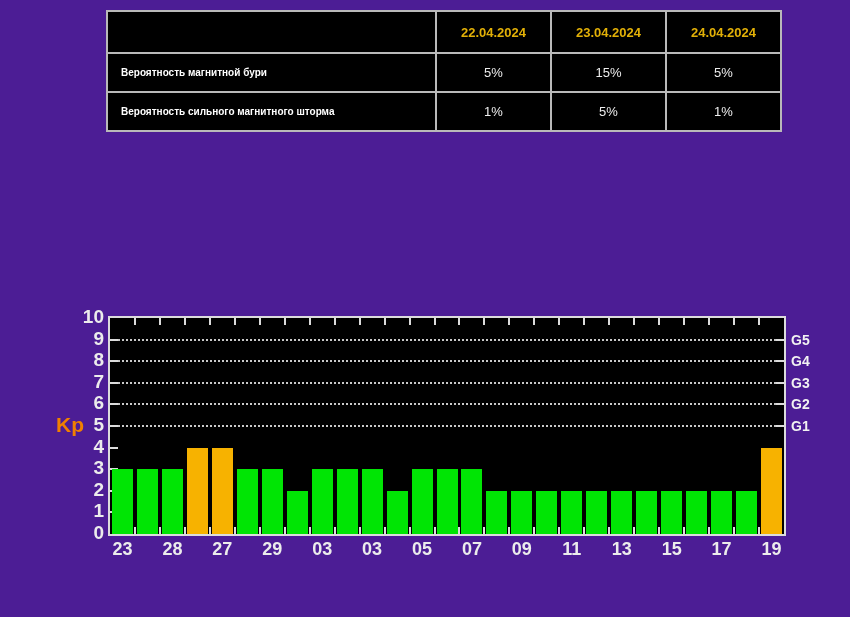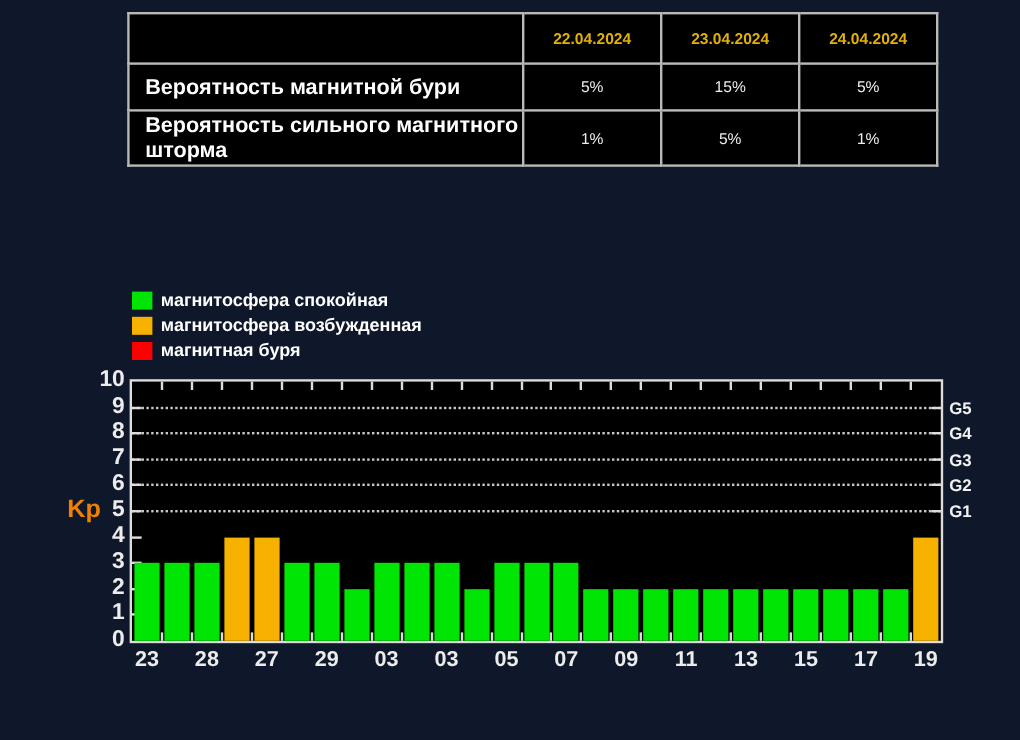--- a/index.html
+++ b/index.html
@@ -1,24 +1,24 @@
 <!DOCTYPE html>
 <html><head>
 <meta charset="utf-8">
 <style>
   html,body{margin:0;padding:0;background:#000;}
-  .page{position:relative;width:850px;height:617px;background:#0f172a;overflow:hidden;
+  .page{position:relative;width:850px;height:617px;background:#4c1d95;overflow:hidden;
         font-family:"Liberation Sans",sans-serif;}
 
   
   table.prob{position:absolute;left:106px;top:10px;border-collapse:collapse;background:#000;}
   table.prob th, table.prob td{border:2px solid #b9b9b9;background:#000;}
   .corner{width:325px;height:38px;}
   .date-th{width:111px;height:38px;font-size:13px;font-weight:bold;text-align:center;}
-  .row-label{height:35px;color:#ffffff;font-size:18px;font-weight:bold;text-align:left;padding-left:13px;}
+  .row-label{height:35px;color:#ffffff;font-size:10px;font-weight:bold;text-align:left;padding-left:13px;}
   .val{color:#ededed;font-size:13px;font-weight:normal;text-align:center;}
 
   
   .fc-title{position:absolute;left:38px;top:189px;font-size:15px;font-weight:bold;}
   .legend{position:absolute;left:110px;top:240px;}
   .legend-item{display:flex;align-items:center;height:21px;}
   .legend-swatch{width:17px;height:15px;margin-right:7px;flex:0 0 auto;}
   .legend-label{color:#ffffff;font-size:15px;font-weight:bold;white-space:nowrap;}
   .gscale{position:absolute;left:478px;top:237px;color:#ffffff;font-size:12px;font-weight:bold;line-height:13.3px;white-space:nowrap;}
 
@@ -55,34 +55,20 @@
       <tr>
         <td class="row-label">Вероятность сильного магнитного шторма</td>
         <td class="val">1%</td>
         <td class="val">5%</td>
         <td class="val">1%</td>
       </tr>
     </tbody>
   </table>
 
 
-  <div class="legend">
-    <div class="legend-item">
-      <span class="legend-swatch" style="background: rgb(0, 229, 4);"></span>
-      <span class="legend-label">магнитосфера спокойная</span>
-    </div>
-    <div class="legend-item">
-      <span class="legend-swatch" style="background: rgb(247, 178, 0);"></span>
-      <span class="legend-label">магнитосфера возбужденная</span>
-    </div>
-    <div class="legend-item">
-      <span class="legend-swatch" style="background: rgb(255, 0, 0);"></span>
-      <span class="legend-label">магнитная буря</span>
-    </div>
-  </div>
 
 
   <div class="kp-label" style="color: rgb(240, 128, 0);">Kp</div>
   <div class="plot" id="plot">
       <div class="gridline" style="top: 107px;"></div>
       <div class="gridline" style="top: 85.4px;"></div>
       <div class="gridline" style="top: 63.8px;"></div>
       <div class="gridline" style="top: 42.2px;"></div>
       <div class="gridline" style="top: 20.6px;"></div>
       <div class="tick" style="left: 0px; top: 193.4px; width: 8px; height: 2px;"></div>

